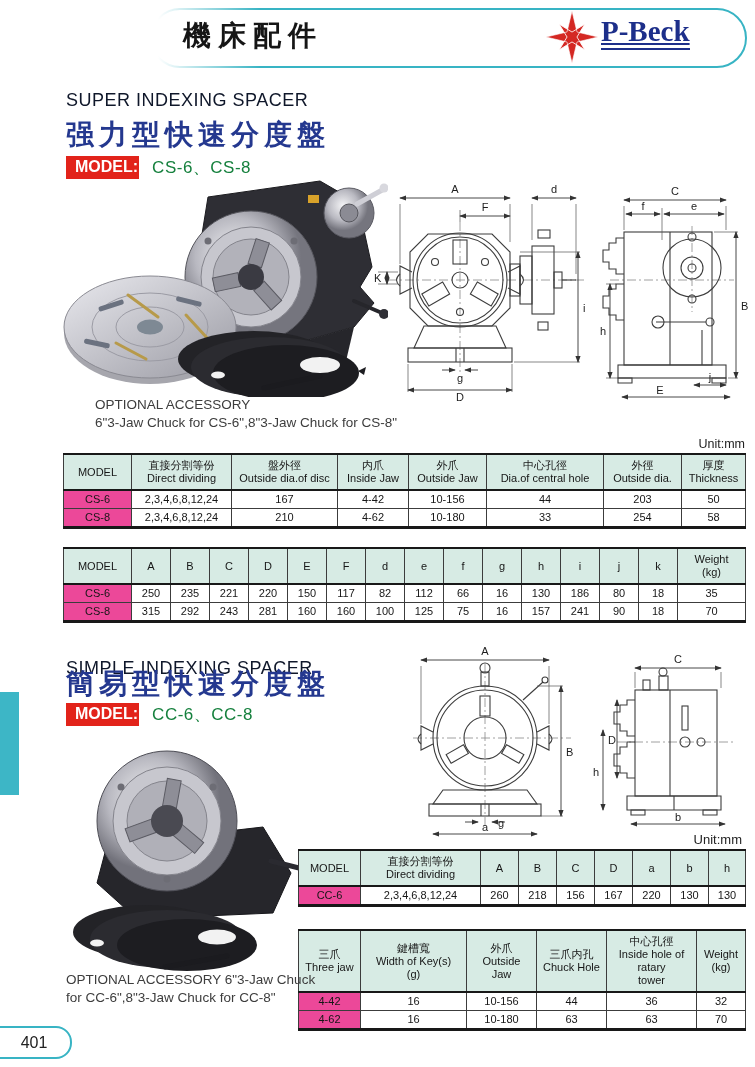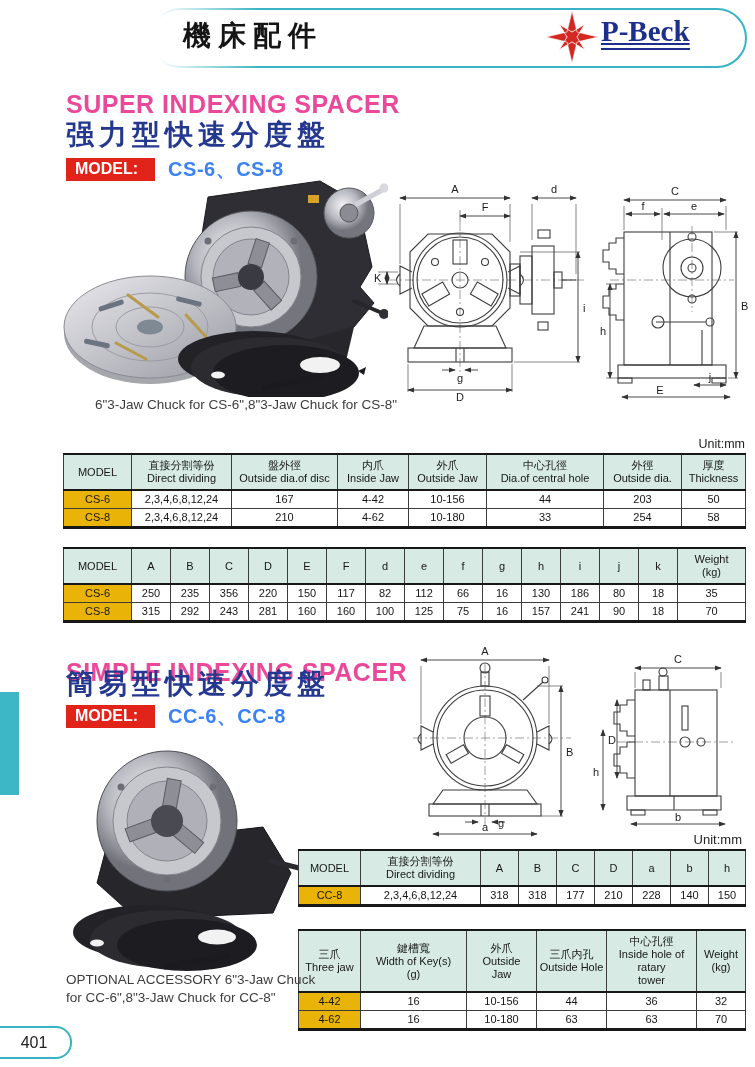--- a/index.html
+++ b/index.html
@@ -7,39 +7,39 @@
        font-family:"Liberation Sans","DejaVu Sans",sans-serif;color:#1a1a1a}
   .abs{position:absolute}
   
   .band{left:150px;top:8px;width:593px;height:56px;border:2px solid #38b4c4;border-radius:30px}
   .bandfade{left:140px;top:0;width:120px;height:76px;background:linear-gradient(to right,#fff 15%,rgba(255,255,255,0))}
   .pagetitle{left:183px;top:17px;font-size:28px;font-weight:bold;letter-spacing:7px;color:#151515}
   .brand{left:601px;top:16px;font-size:29px;font-weight:bold;color:#1d2f8a;
          font-family:"Liberation Serif","DejaVu Serif",serif;
          text-decoration:underline;border-bottom:2px solid #1d2f8a;padding-bottom:2px;line-height:30px}
   
-  .h-en{font-size:25px;font-weight:bold;color:#ec4899;letter-spacing:0.5px}
+  .h-en{font-size:18px;font-weight:normal;color:#0f172a;letter-spacing:0.5px}
   .h-zh{font-size:28px;font-weight:bold;color:#24388f;letter-spacing:5px}
   .modelrow{display:flex;align-items:center;gap:13px}
-  .badge{background:#e2231a;color:#fff;font-weight:bold;font-size:16px;padding:2px 17px 3px 9px}
-  .models{font-size:20px;font-weight:bold;color:#3b82f6;letter-spacing:0.5px}
+  .badge{background:#e2231a;color:#fff;font-weight:bold;font-size:16px;padding:2px 1px 3px 9px}
+  .models{font-size:17px;font-weight:normal;color:#15803d;letter-spacing:0.5px}
   .acc{font-size:13.5px;color:#3d3d3d;line-height:18px}
   .unit{font-size:12.5px;color:#222;width:90px;text-align:right}
   .tealbar{left:0;top:692px;width:19px;height:103px;background:#3db6c6}
   .pagepill{left:-26px;top:1026px;width:72px;height:29px;border:2px solid #38b4c4;border-radius:16px;
             font-size:16px;color:#222;text-align:center;line-height:29px;padding-left:22px}
   
   table.t{position:absolute;border-collapse:collapse;table-layout:fixed;background:#fff;
           font-size:11px;color:#161616;border-top:2px solid #181818;border-bottom:3px solid #181818;
           border-left:1px solid #3c3c3c;border-right:1px solid #3c3c3c}
   table.t th{background:#d7ebe4;font-weight:normal;border-left:1px solid #3c3c3c;border-right:1px solid #3c3c3c;
              border-bottom:2.5px solid #181818;padding:4px 1px;line-height:13px;text-align:center;vertical-align:middle}
   table.t td{border:1px solid #3c3c3c;text-align:center;height:17px;line-height:17px;padding:0 1px;
              white-space:nowrap;overflow:hidden}
-  table.t td.first-col{background:#eab308}
+  table.t td.first-col{background:#ec4899}
   table.t .zh,table.t .en{display:block}
   
   .ln path,.ln rect,.ln circle,.ln line,.ln polyline{fill:none;stroke:#3d3d3d;stroke-width:1.1}
   .cl{stroke:#888;stroke-width:0.8;stroke-dasharray:9 3 2 3;fill:none}
   .ext{stroke:#555;stroke-width:0.7}
   .dim{stroke:#333;stroke-width:0.9;fill:none}
   .d1{marker-start:url(#m1);marker-end:url(#m1)}
   .e1{marker-end:url(#m1)}
   .d2{marker-start:url(#m2);marker-end:url(#m2)}
   .e2{marker-end:url(#m2)}
@@ -229,20 +229,21 @@
   <line class="ext" x1="246" y1="198" x2="234" y2="198"></line>
   <line class="dim d1" x1="238" y1="104" x2="238" y2="198"></line>
   <text class="lbl" x="228" y="155">h</text>
   <line class="dim d1" x1="322" y1="205" x2="354" y2="205"></line>
   <text class="lbl" x="338" y="201" text-anchor="middle">j</text>
   <line class="dim d1" x1="250" y1="217" x2="358" y2="217"></line>
   <text class="lbl" x="288" y="214" text-anchor="middle">E</text>
 </svg>
 
 <div class="abs acc" style="left:95px;top:396px;width:400px">
+  <div>OPTIONAL ACCESSORY</div>
   <div>6"3-Jaw Chuck for CS-6",8"3-Jaw Chuck for CS-8"</div>
 </div>
 
 <div class="abs unit" style="left:655px;top:437px">Unit:mm</div>
 
 <table class="t" style="left:63px;top:453px;width:682px">
   <colgroup>
       <col style="width:68px">
       <col style="width:100px">
       <col style="width:106px">
@@ -349,21 +350,21 @@
           <span class="zh">Weight</span>
           <span class="en">(kg)</span>
         </th>
     </tr>
   </thead>
   <tbody>
       <tr>
         <td class="first-col">CS-6</td>
         <td>250</td>
         <td>235</td>
-        <td>356</td>
+        <td>221</td>
         <td>220</td>
         <td>150</td>
         <td>117</td>
         <td>82</td>
         <td>112</td>
         <td>66</td>
         <td>16</td>
         <td>130</td>
         <td>186</td>
         <td>80</td>
@@ -527,29 +528,29 @@
       <th><span>B</span></th>
       <th><span>C</span></th>
       <th><span>D</span></th>
       <th><span>a</span></th>
       <th><span>b</span></th>
       <th><span>h</span></th>
     </tr>
   </thead>
   <tbody>
       <tr>
-        <td class="first-col">CC-8</td>
+        <td class="first-col">CC-6</td>
         <td>2,3,4,6,8,12,24</td>
-        <td>318</td>
-        <td>318</td>
-        <td>177</td>
-        <td>210</td>
-        <td>228</td>
-        <td>140</td>
-        <td>150</td>
+        <td>260</td>
+        <td>218</td>
+        <td>156</td>
+        <td>167</td>
+        <td>220</td>
+        <td>130</td>
+        <td>130</td>
       </tr>
     </tbody>
 </table>
 
 <table class="t" style="left:298px;top:929px;width:447px">
   <colgroup>
       <col style="width:62px">
       <col style="width:106px">
       <col style="width:70px">
       <col style="width:70px">
@@ -567,21 +568,21 @@
           <span class="en">Width of Key(s)</span>
           <span class="en">(g)</span>
         </th>
       <th>
           <span class="zh">外爪</span>
           <span class="en">Outside</span>
           <span class="en">Jaw</span>
         </th>
       <th>
           <span class="zh">三爪内孔</span>
-          <span class="en">Outside Hole</span>
+          <span class="en">Chuck Hole</span>
         </th>
       <th>
           <span class="zh">中心孔徑</span>
           <span class="en">Inside hole of ratary</span>
           <span class="en">tower</span>
         </th>
       <th>
           <span class="zh">Weight</span>
           <span class="en">(kg)</span>
         </th>

